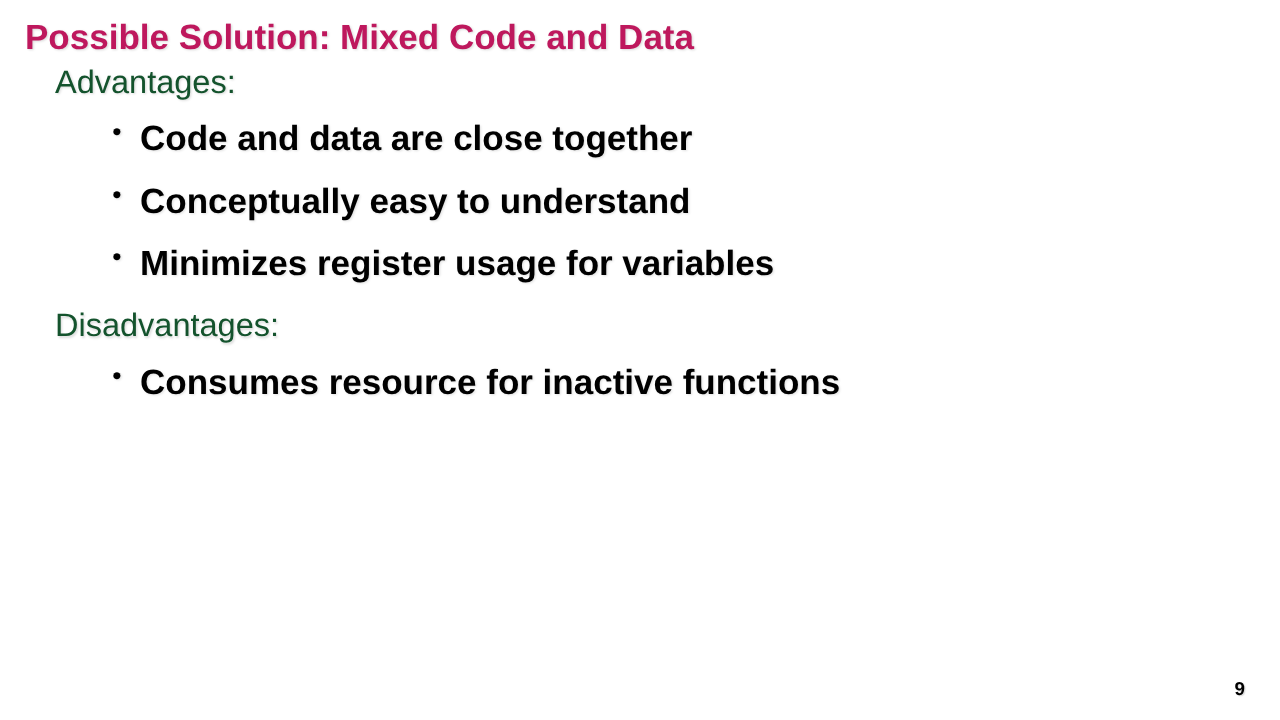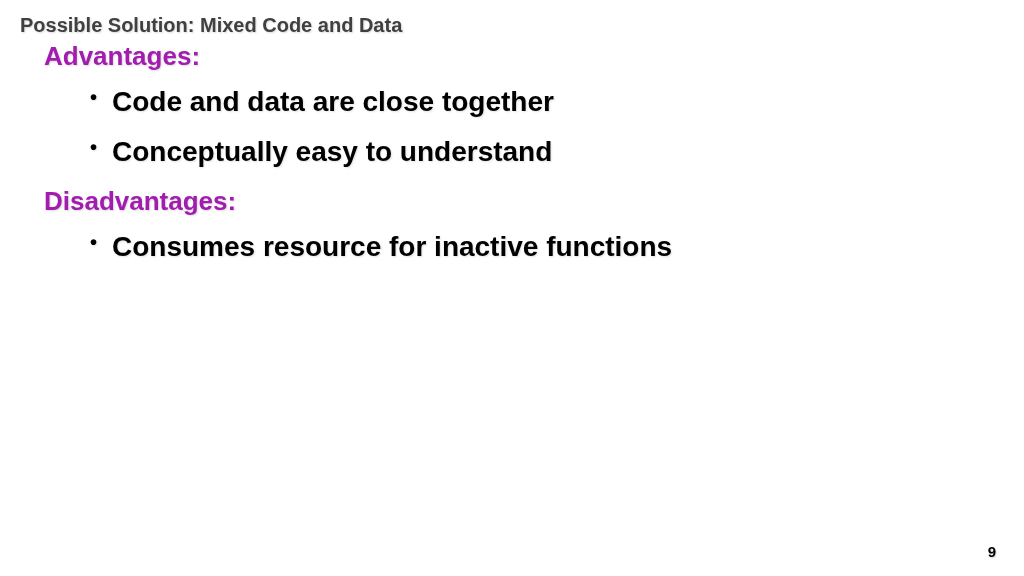--- a/index.html
+++ b/index.html
@@ -9,30 +9,30 @@
     }
     body {
       width: 1024px;
       height: 576px;
       background: white;
       font-family: Arial, Helvetica, sans-serif;
       position: relative;
       padding: 14px 20px;
     }
     .slide-title {
-      color: #404040;
-      font-size: 20px;
+      color: #be185d;
+      font-size: 28px;
       font-weight: bold;
       text-shadow: 1px 1px 2px rgba(0,0,0,0.15);
       margin-bottom: 2px;
     }
     .section-heading {
-      color: #a21caf;
+      color: #14532d;
       font-size: 26px;
-      font-weight: bold;
+      font-weight: normal;
       text-shadow: 1px 1px 2px rgba(0,0,0,0.15);
       margin-left: 24px;
       margin-bottom: 14px;
       margin-top: 4px;
     }
     .bullet-list {
       list-style: none;
       margin-left: 70px;
       margin-bottom: 12px;
     }
@@ -64,20 +64,21 @@
   </style>
 </head>
 <body>
 
 <h1 class="slide-title">Possible Solution: Mixed Code and Data</h1>
 
 <h2 class="section-heading">Advantages:</h2>
 <ul class="bullet-list">
   <li class="bullet-item">Code and data are close together</li>
   <li class="bullet-item">Conceptually easy to understand</li>
+  <li class="bullet-item">Minimizes register usage for variables</li>
 </ul>
 
 <h2 class="section-heading">Disadvantages:</h2>
 <ul class="bullet-list">
   <li class="bullet-item">Consumes resource for inactive functions</li>
 </ul>
 
 <div class="page-number">9</div>
 
 </body></html>

